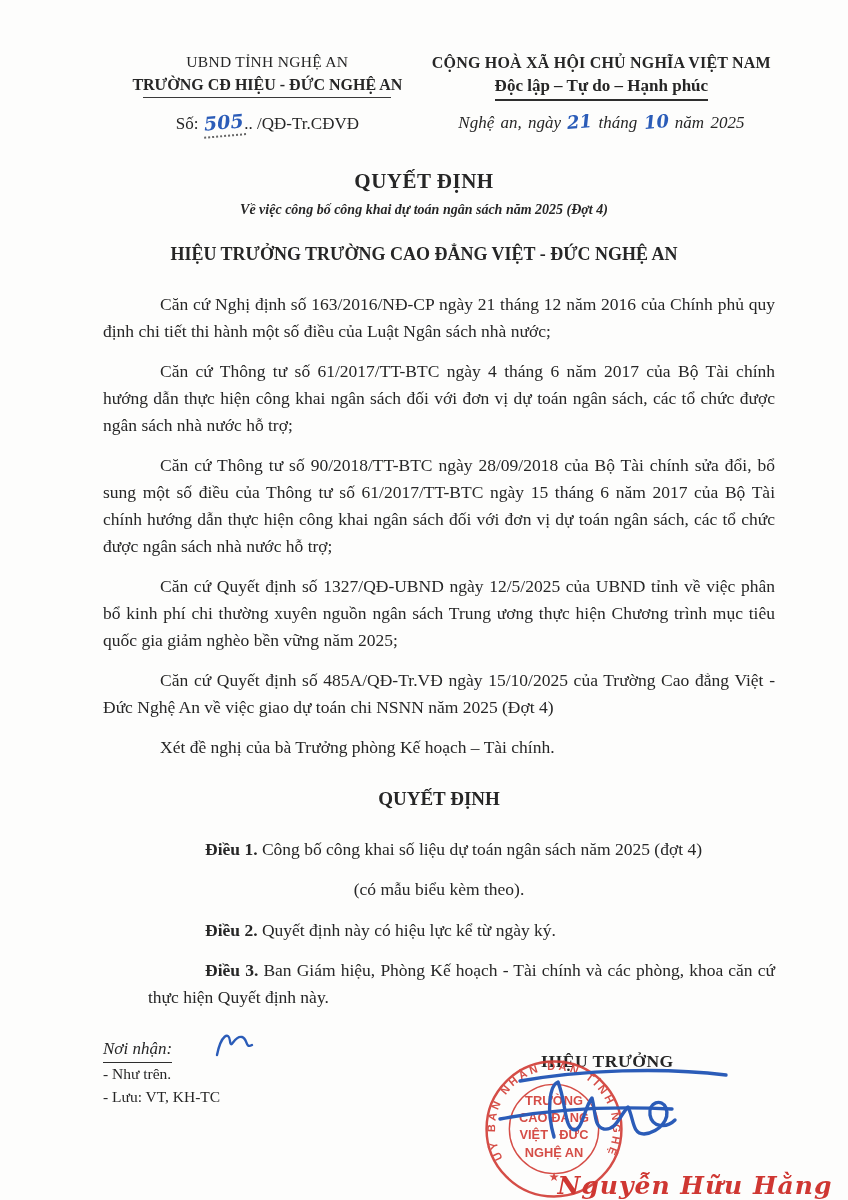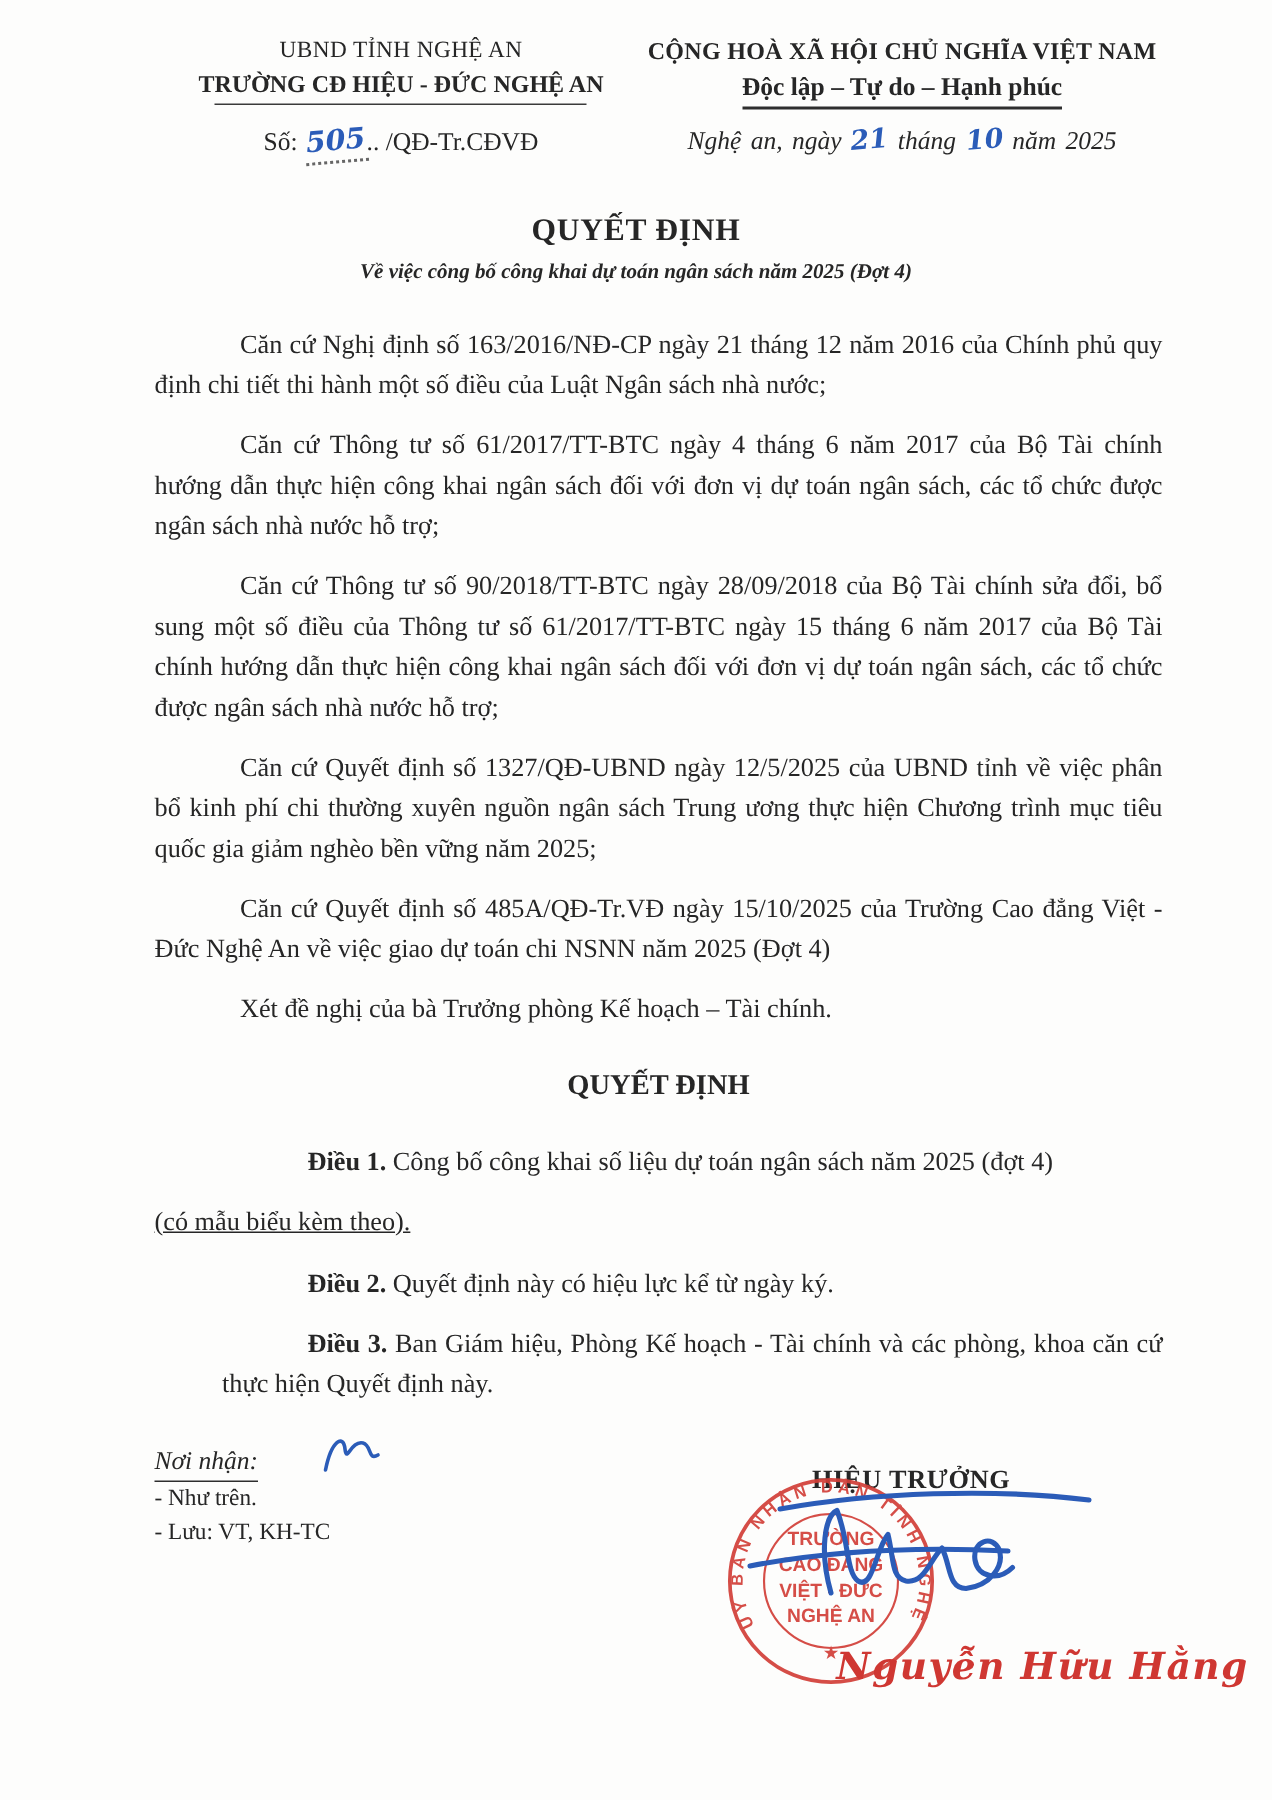--- a/index.html
+++ b/index.html
@@ -9,21 +9,21 @@
     --text:#262626;
     --paper:#fdfdfc;
   }
   *{margin:0;padding:0;box-sizing:border-box;}
   html,body{background:#e8e8e8;}
   body{width:848px;margin:0 auto;}
   .page{
     position:relative;width:848px;height:1200px;overflow:hidden;
     background:var(--paper);color:var(--text);
     font-family:"Liberation Serif","DejaVu Serif",serif;
-    padding-top:24px;
+    padding-top:52px;
   }
   
   .header{display:flex;justify-content:space-between;margin:0 60px 0 120px;}
   .hdr-left{width:300px;text-align:center;line-height:1.32;}
   .hdr-right{width:380px;text-align:center;line-height:1.32;}
   .org1{font-size:15.5px;letter-spacing:.3px;}
   .org2{font-weight:bold;font-size:16px;margin-top:2px;}
   .rule-left{width:248px;border-bottom:1.4px solid #3a3a3a;margin:1px auto 0;}
   .nation{font-weight:bold;font-size:16px;letter-spacing:.2px;}
   .motto{font-weight:bold;font-size:17px;margin-top:2px;display:inline-block;
@@ -37,21 +37,21 @@
   
   .title{margin-top:32px;text-align:center;font-weight:bold;font-size:21px;letter-spacing:.5px;}
   .subtitle{margin-top:8px;text-align:center;font-weight:bold;font-style:italic;font-size:14px;}
   .authority{margin-top:26px;text-align:center;font-weight:bold;font-size:18px;}
   
   .content{margin:26px 73px 0 103px;font-size:17.5px;line-height:27px;}
   .content p.recital{text-align:justify;text-indent:57px;margin-bottom:13px;}
   .decision-heading{text-align:center;font-weight:bold;font-size:19px;margin:24px 0 24px;}
   .article{text-indent:57px;margin-bottom:13px;text-align:justify;margin-left:45px;}
   .article .lbl{font-weight:bold;}
-  .attachment-note{margin:2px 0 14px;text-decoration:underline;}
+  .attachment-note{text-align:center;margin:2px 0 14px;}
   
   .footer{position:relative;height:280px;margin-top:26px;}
   .recipients{position:absolute;left:103px;top:0;font-size:15.5px;line-height:1.45;}
   .recipients .label{font-weight:normal;font-style:italic;font-size:17px;
     border-bottom:1.6px solid #2e2e2e;display:inline-block;padding-bottom:1px;}
   .scribble{position:absolute;left:212px;top:-10px;}
   .signer-title{position:absolute;left:520px;top:14px;width:175px;text-align:center;
     font-weight:bold;font-size:17.5px;letter-spacing:.5px;}
   .stamp{position:absolute;left:478px;top:16px;opacity:.92;}
   .signature{position:absolute;left:492px;top:20px;}
@@ -86,20 +86,21 @@
         <span class="handwritten hw-date">21</span>
         <span>tháng</span>
         <span class="handwritten hw-date">10</span>
         <span>năm 2025</span>
       </div>
     </div>
   </div>
 
   <div class="title">QUYẾT ĐỊNH</div>
   <div class="subtitle">Về việc công bố công khai dự toán ngân sách năm 2025 (Đợt 4)</div>
+  <div class="authority">HIỆU TRƯỞNG TRƯỜNG CAO ĐẲNG VIỆT - ĐỨC NGHỆ AN</div>
 
   <div class="content">
     <p class="recital">Căn cứ Nghị định số 163/2016/NĐ-CP ngày 21 tháng 12 năm 2016 của Chính phủ quy định chi tiết thi hành một số điều của Luật Ngân sách nhà nước;</p>
     <p class="recital">Căn cứ Thông tư số 61/2017/TT-BTC ngày 4 tháng 6 năm 2017 của Bộ Tài chính hướng dẫn thực hiện công khai ngân sách đối với đơn vị dự toán ngân sách, các tổ chức được ngân sách nhà nước hỗ trợ;</p>
     <p class="recital">Căn cứ Thông tư số 90/2018/TT-BTC ngày 28/09/2018 của Bộ Tài chính sửa đổi, bổ sung một số điều của Thông tư số 61/2017/TT-BTC ngày 15 tháng 6 năm 2017 của Bộ Tài chính hướng dẫn thực hiện công khai ngân sách đối với đơn vị dự toán ngân sách, các tổ chức được ngân sách nhà nước hỗ trợ;</p>
     <p class="recital">Căn cứ Quyết định số 1327/QĐ-UBND ngày 12/5/2025 của UBND tỉnh về việc phân bổ kinh phí chi thường xuyên nguồn ngân sách Trung ương thực hiện Chương trình mục tiêu quốc gia giảm nghèo bền vững năm 2025;</p>
     <p class="recital">Căn cứ Quyết định số 485A/QĐ-Tr.VĐ ngày 15/10/2025 của Trường Cao đẳng Việt - Đức Nghệ An về việc giao dự toán chi NSNN năm 2025 (Đợt 4)</p>
     <p class="recital">Xét đề nghị của bà Trưởng phòng Kế hoạch – Tài chính.</p>
 
     <div class="decision-heading">QUYẾT ĐỊNH</div>

